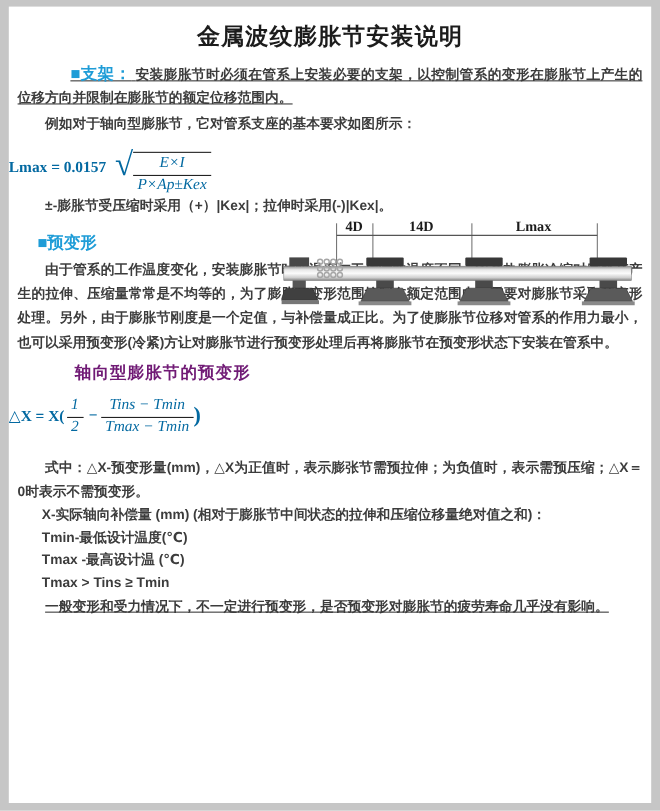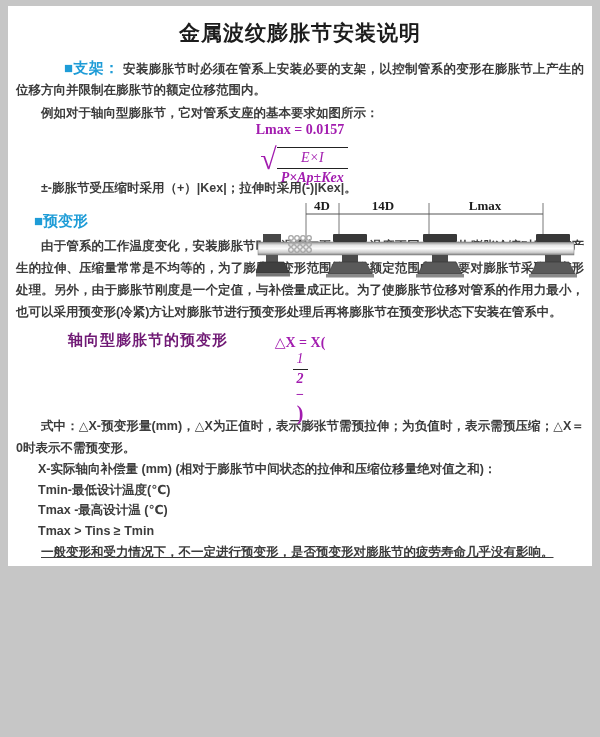--- a/index.html
+++ b/index.html
@@ -5,21 +5,21 @@
   html,body{margin:0;padding:0;}
   body{
     width:600px;height:737px;
     background:#c6c6c6;
     font-family:"Liberation Sans","DejaVu Sans",sans-serif;
     overflow:hidden;
   }
   .page{
     position:relative;
     margin:6px 8px 0 8px;
-    width:584px;height:560px;
+    width:584px;height:724px;
     background:#ffffff;
     color:#3a3a3a;
     overflow:hidden;
   }
   .title{
     text-align:center;
     font-size:21px;
     font-weight:700;
     color:#1c1c1c;
     padding-top:13px;
@@ -29,57 +29,55 @@
   .body-text{
     font-size:12.5px;
     font-weight:600;
     line-height:21px;
     color:#3c3c3c;
   }
   .para{
     margin:10px 8px 0 8px;
     text-align:justify;
   }
-  .indent-big{text-indent:48px;}
+  .indent-big{text-indent:48px;text-decoration:underline;}
   .indent{text-indent:2em;}
   .sec-head{
     color:#1e9cd7;
     font-weight:700;
     font-size:15px;
   }
   .sec-head-block{
     font-size:15px;
     margin:14px 0 0 26px;
   }
   .sub-head{
     color:#701a75;
     font-weight:700;
     font-size:15px;
     letter-spacing:1px;
   }
   
   .formula{
     font-family:"Liberation Serif","DejaVu Serif",serif;
-    color:#a21caf;
+    color:#0369a1;
     font-size:14px;
     display:flex;
     align-items:center;
-    justify-content:center;
-    flex-direction:column;
   }
   .formula .bold{font-weight:700;}
   .frac{
     display:inline-block;
     text-align:center;
     vertical-align:middle;
     font-style:italic;
     line-height:1.15;
   }
   .frac .num{display:block;border-bottom:1.4px solid #222;padding:0 4px 1px 4px;}
-  .frac .den{display:block;padding:1px 4px 0 4px;font-weight:bold;}
+  .frac .den{display:block;padding:1px 4px 0 4px;}
   .root{display:inline-flex;align-items:flex-start;margin-left:8px;}
   .root .rsym{
     font-size:30px;
     font-weight:400;
     line-height:1;
     transform:translateY(6px);
   }
   .root .rbody{
     border-top:1.6px solid #222;
     margin-top:9px;
@@ -207,20 +205,24 @@
 
   <div class="sub-head" style="margin:8px 0 0 60px;">轴向型膨胀节的预变形</div>
 
   <div class="formula f2">
     <span class="bold">△X = X(</span>
     <span class="frac" style="margin:0 2px;">
       <span class="num">1</span>
       <span class="den">2</span>
     </span>
     <span class="bold" style="margin:0 3px;">−</span>
+    <span class="frac">
+      <span class="num">Tins − Tmin</span>
+      <span class="den">Tmax − Tmin</span>
+    </span>
     <span class="bold paren">)</span>
   </div>
 
   <p class="body-text para indent" style="line-height:21.5px;margin-top:16px;">式中：△X-预变形量(mm)，△X为正值时，表示膨张节需预拉伸；为负值时，表示需预压缩；△X＝0时表示不需预变形。</p>
   <div class="axial-items">
     <div class="note-line">X-实际轴向补偿量 (mm) (相对于膨胀节中间状态的拉伸和压缩位移量绝对值之和)：</div>
     <div class="note-line">Tmin-最低设计温度(℃)</div>
     <div class="note-line">Tmax -最高设计温  (℃)</div>
     <div class="note-line">Tmax &gt; Tins ≥ Tmin</div>
   </div>

